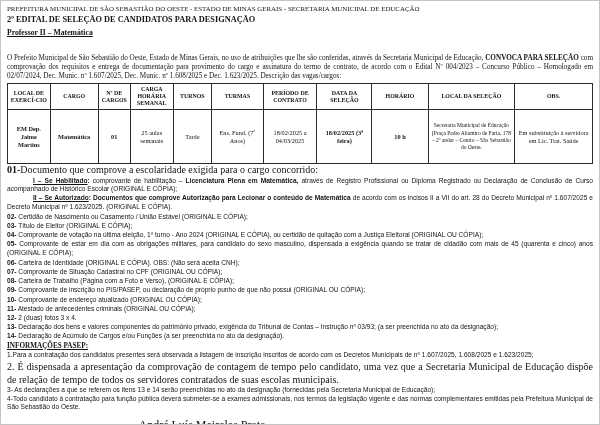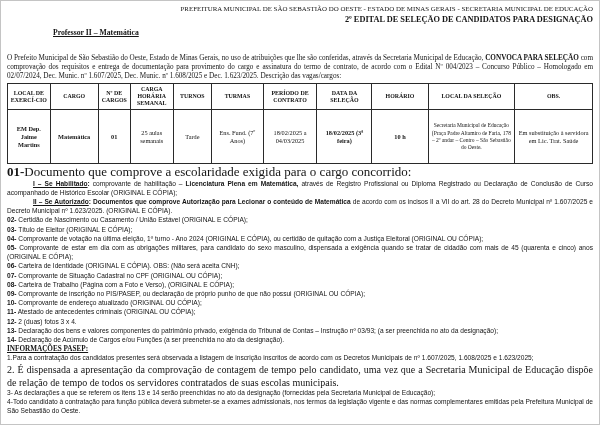--- a/index.html
+++ b/index.html
@@ -5,40 +5,40 @@
   html,body { margin:0; padding:0; background:#e8e8e8; }
   .page {
     position:relative; box-sizing:border-box;
     width:600px; height:425px;
     background:#ffffff; color:#141414;
     border:1px solid #c4c4c4;
     padding:4px 6px 2px 6px;
     overflow:hidden;
     font-family:"Liberation Serif", serif;
   }
-  .center { text-align:right; }
+  .center { text-align:left; }
   .hdr1 { font-size:6.9px; line-height:1.25; }
   .hdr2 { font-size:8.3px; font-weight:bold; line-height:1.2; margin-top:1px; }
-  .prof-title { font-size:7.7px; font-weight:bold; text-decoration:underline; margin-top:3px;margin-left:46px; }
+  .prof-title { font-size:7.7px; font-weight:bold; text-decoration:underline; margin-top:3px; }
   .intro { font-size:7.2px; line-height:1.28; text-align:justify; margin-top:17px; }
   .b { font-weight:bold; }
 
   table.vagas { border-collapse:collapse; width:100%; margin-top:2px; table-layout:fixed; }
   table.vagas th, table.vagas td {
     border:1px solid #2a2a2a; text-align:center; vertical-align:middle;
     padding:1px 2px; overflow:hidden;
   }
   table.vagas th { font-size:5.9px; font-weight:bold; line-height:1.18; }
   table.vagas td { font-size:6.3px; line-height:1.25; }
   table.vagas td.small { font-size:5.5px; line-height:1.3; }
   tr.header-row { height:26px; }
   tr.data-row { height:54px; }
 
   .docs-heading { font-size:7.2px; font-weight:bold; margin-top:3px; line-height:1.25; }
-  .doc01 { font-size:13px; line-height:1.25; }
+  .doc01 { font-size:10px; line-height:1.25; }
   .sans { font-family:"Liberation Sans", sans-serif; }
   .subitem { font-size:6.6px; line-height:1.32; text-align:justify; text-indent:26px; }
   .subitem .lbl { font-weight:bold; text-decoration:underline; }
   .doc-item { font-size:6.6px; line-height:1.4; text-align:justify; }
   .info-heading { font-size:7.2px; font-weight:bold; text-decoration:underline; margin-top:1px; line-height:1.25; }
   .info-item-sans { font-family:"Liberation Sans", sans-serif; font-size:6.6px; line-height:1.36; text-align:justify; }
   .info-item-serif { font-size:10px; line-height:1.3; text-align:justify; }
   .sig { text-align:center; margin-top:3px; white-space:nowrap; }
   .sig-name { font-size:12px; }
   .sig-role { font-size:6px; }

